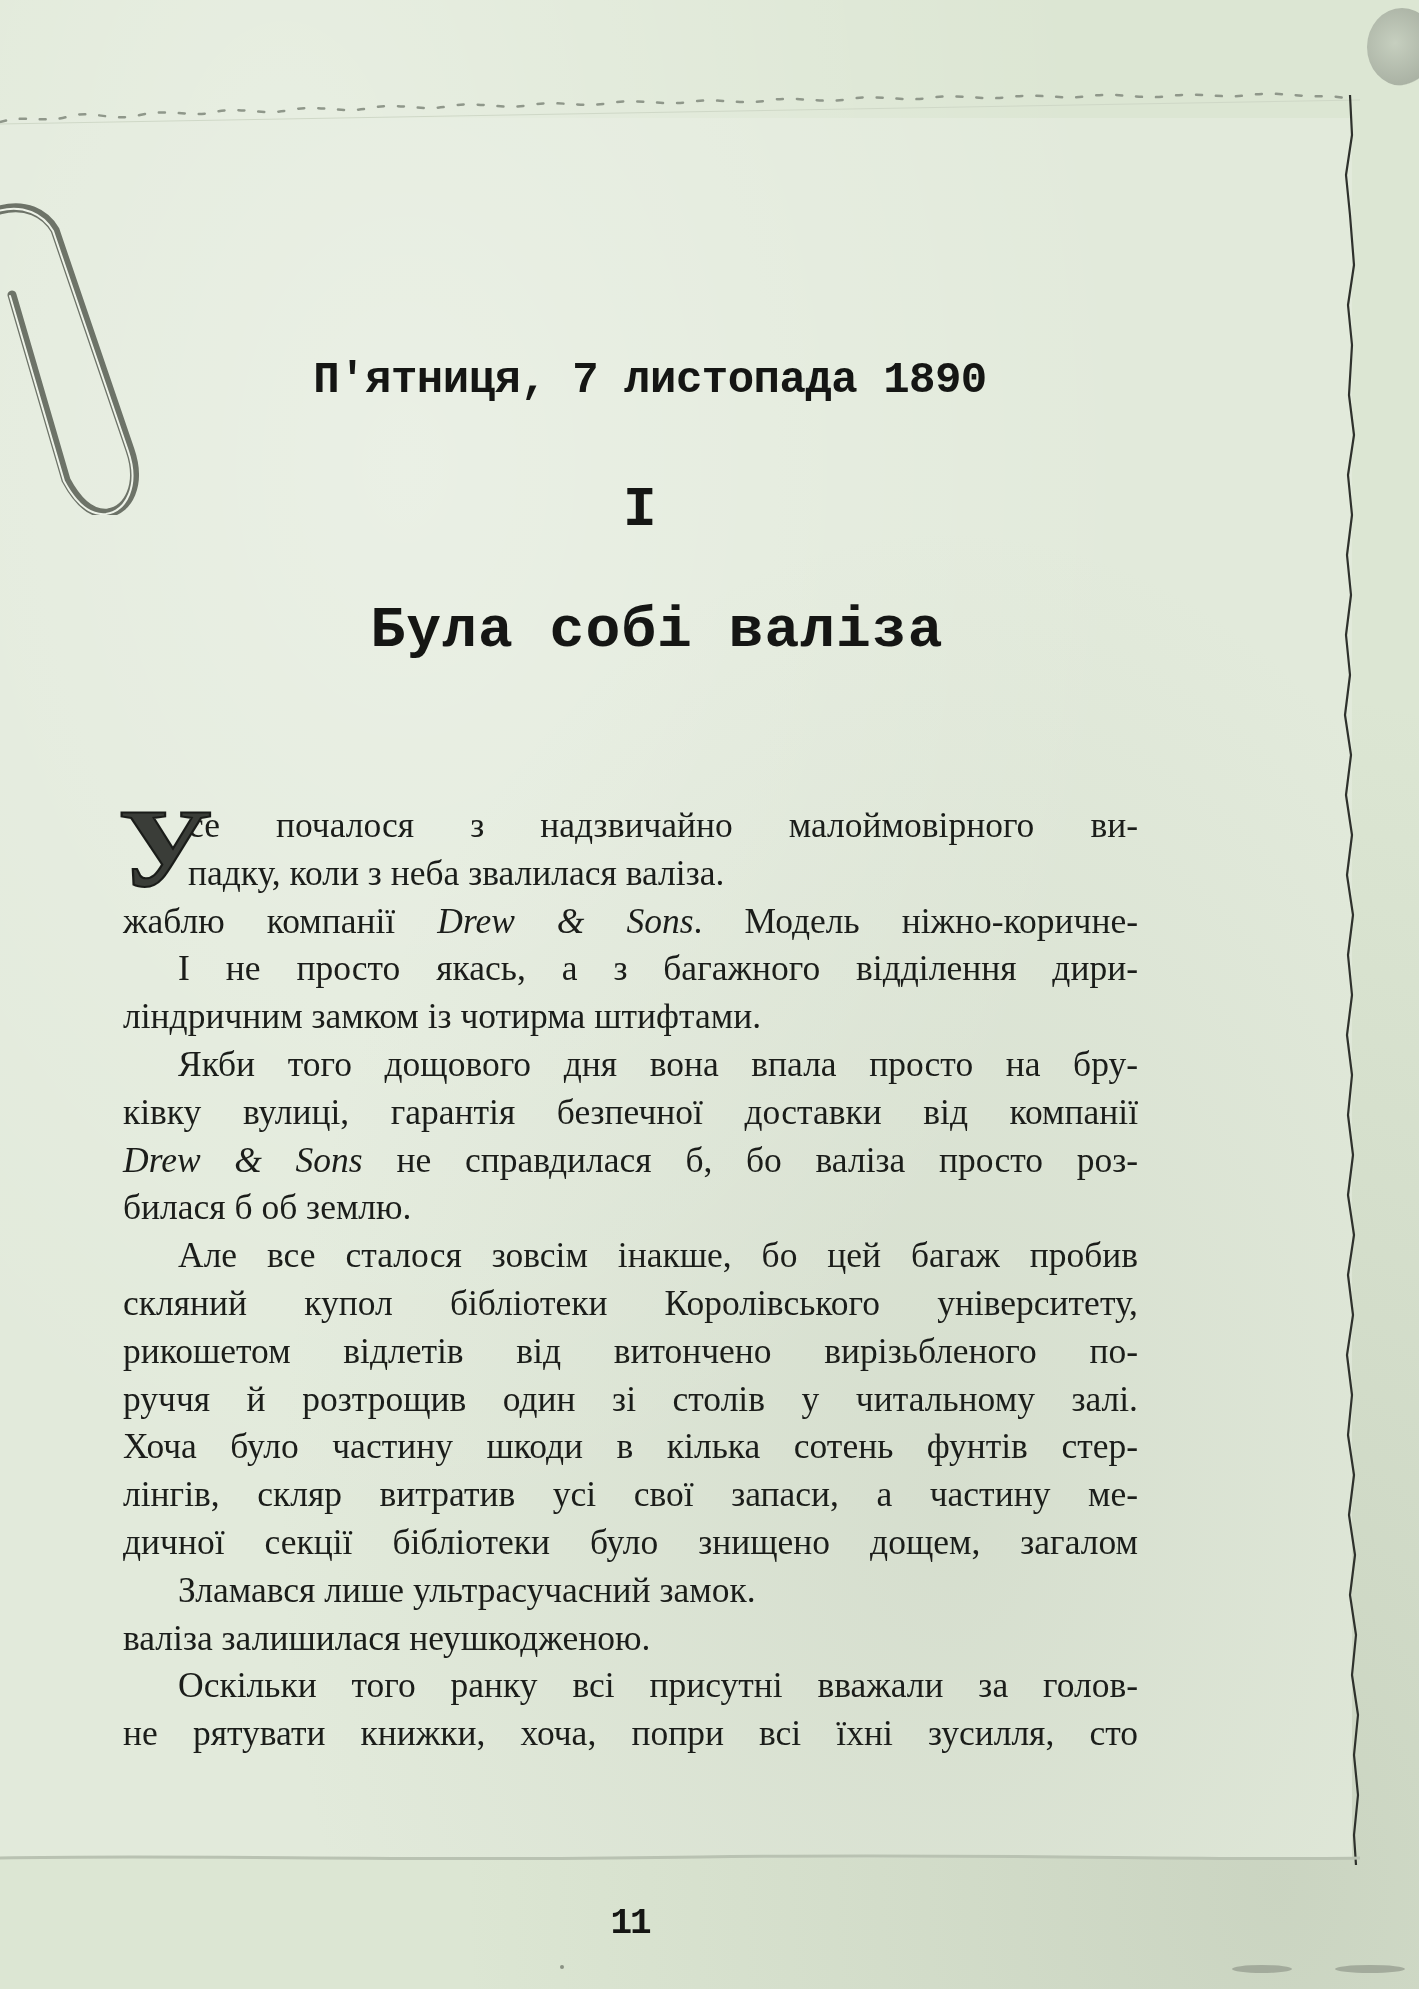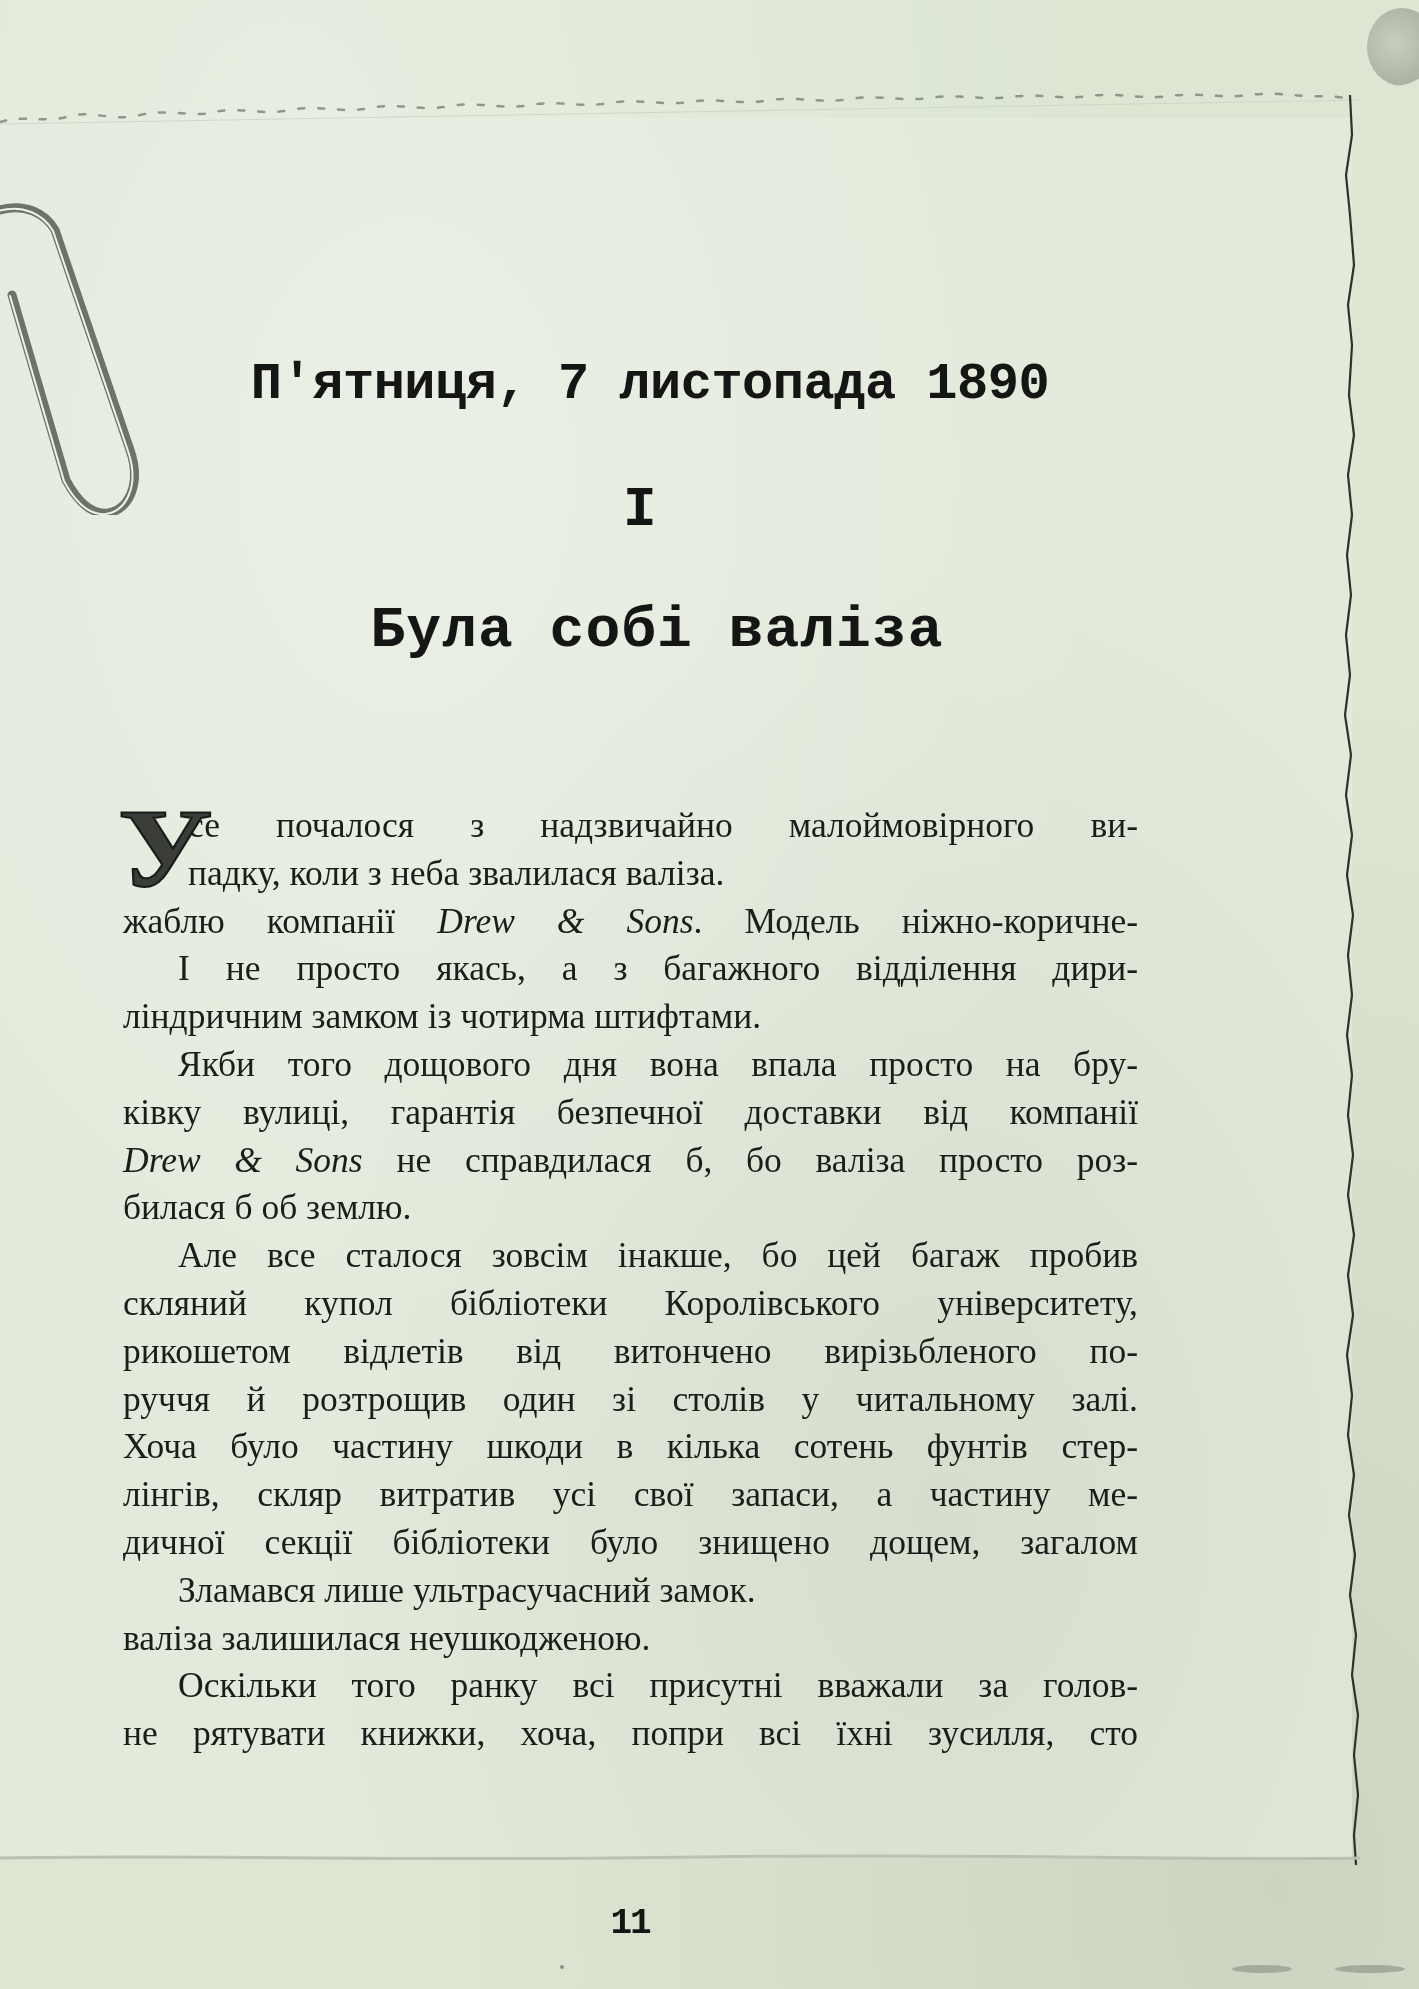--- a/index.html
+++ b/index.html
@@ -69,21 +69,21 @@
       font-family: "Liberation Mono", "DejaVu Sans Mono", monospace;
       font-weight: bold;
       color: #151614;
       position: absolute;
       left: 0; width: 1260px;
       text-align: center;
       letter-spacing: 0.5px;
     }
     .date-line {
       top: 355px;
-      font-size: 52px;
+      font-size: 44px;
       padding-left: 20px;
       letter-spacing: -0.5px;
     }
     .chapter-number {
       top: 478px;
       font-size: 56px;
       padding-left: 10px;
     }
     .chapter-title {
       top: 598px;

